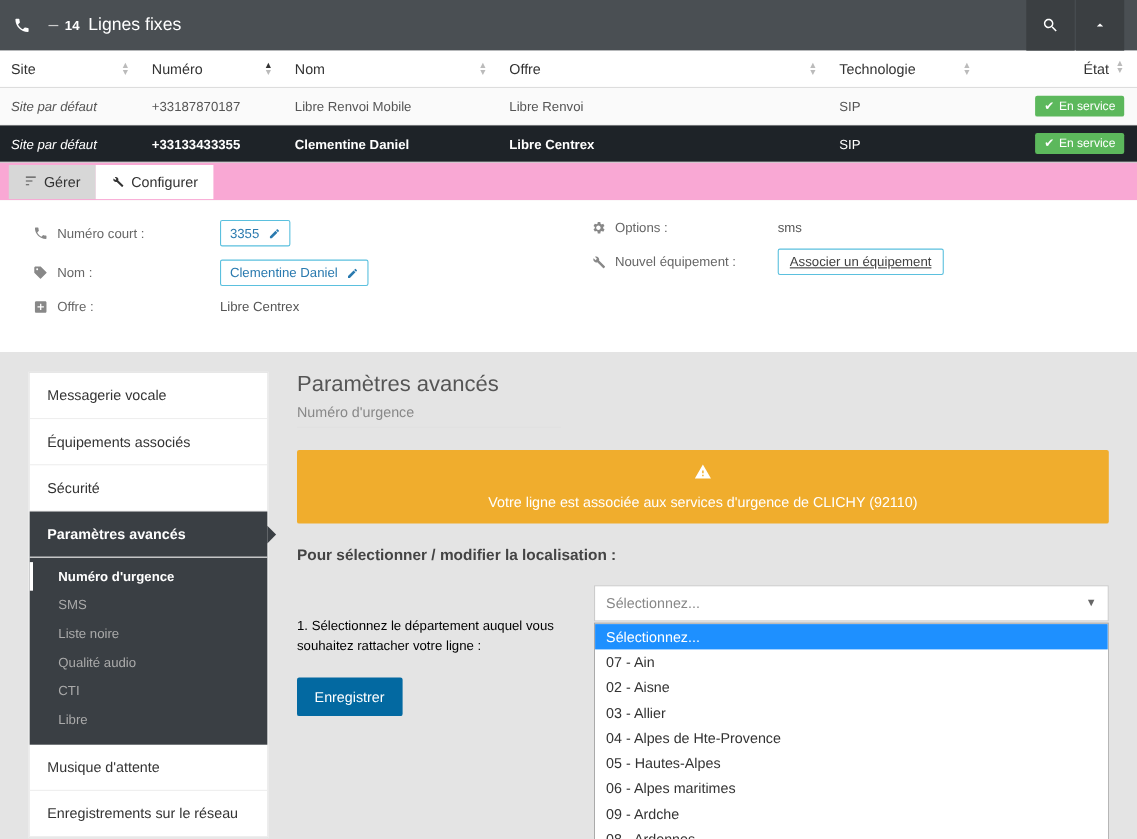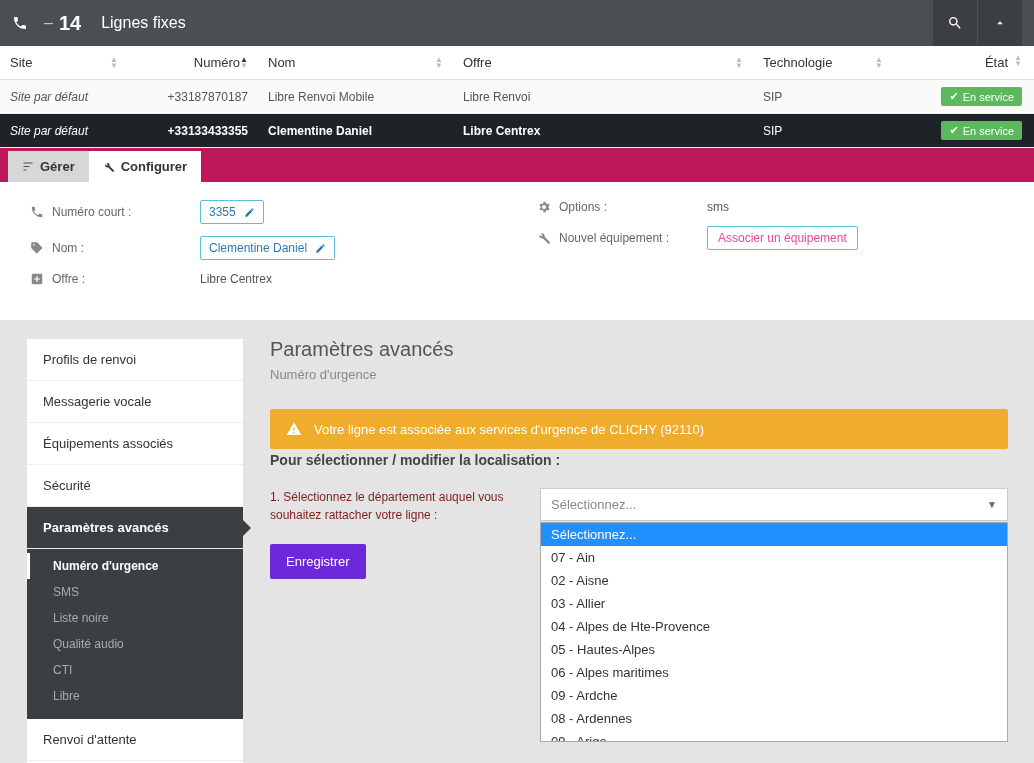--- a/index.html
+++ b/index.html
@@ -2,83 +2,83 @@
 <html><head>
 <meta charset="utf-8">
 <style>
 * { margin: 0; padding: 0; box-sizing: border-box; font-family: Arial, Helvetica, sans-serif; }
 body { background: #e4e4e4; width: 1034px; height: 763px; overflow: hidden; }
 
 
 .header-bar { background: #4a4f53; color: #fff; height: 46px; display: flex; align-items: center; padding: 0 12px; }
 .header-bar .phone-icon { margin-right: 10px; }
 .header-bar .dash { margin: 0 6px; color: #ccc; }
-.header-bar .count { font-weight: bold; font-size: 20px; margin-right: 20px; }
+.header-bar .count { font-weight: bold; font-size: 12px; margin-right: 8px; }
 .header-bar .title { font-size: 16px; }
 .header-bar .spacer { flex: 1; }
 .header-icon-btn { width: 44px; height: 46px; display: flex; align-items: center; justify-content: center; background: #3b3f42; margin-left: 1px; cursor: pointer; }
 
 
 .table-head { background: #fff; border-bottom: 1px solid #ddd; display: flex; align-items: center; height: 34px; font-size: 13px; color: #333; }
 .col { padding: 0 10px; display: flex; align-items: center; justify-content: space-between; }
 .col-site { width: 128px; }
-.col-numero { width: 130px; justify-content: flex-end; }
+.col-numero { width: 130px; }
 .col-nom { width: 195px; }
 .col-offre { width: 300px; }
 .col-tech { width: 140px; }
 .col-etat { flex: 1; text-align: right; padding-right: 12px; display:flex; justify-content:flex-end; align-items:flex-start; }
 .sort-icons { display: flex; flex-direction: column; gap: 0; font-size: 8px; color: #bbb; line-height: 6px; }
 .sort-icons.active-up .up { color: #333; }
 
 
 .table-row { display: flex; align-items: center; height: 34px; font-size: 12px; color: #555; background: #fafafa; border-bottom: 1px solid #eee; }
 .table-row.selected { background: #1e2328; color: #fff; }
 .table-row .col-site { font-style: italic; }
 .status-badge { background: #5cb85c; color: #fff; font-size: 11px; padding: 3px 8px; border-radius: 2px; display: inline-flex; align-items: center; gap: 4px; }
 
 
-.row-tabs { background: #be185d; display: flex; padding-left: 8px; height: 34px; align-items: flex-end; font-weight: bold; }
+.row-tabs { background: #f9a8d4; display: flex; padding-left: 8px; height: 34px; align-items: center; }
 .row-tab { background: #d7d7d7; color: #333; font-size: 13px; padding: 8px 14px; display: flex; align-items: center; gap: 6px; cursor: pointer; }
 .row-tab.active { background: #fff; }
 
 
 .detail-panel { background: #fff; padding: 18px 30px 22px 30px; display: flex; gap: 40px; font-size: 12px; color: #555; }
 .detail-col { flex: 1; }
 .detail-row { display: flex; align-items: center; margin-bottom: 12px; gap: 10px; }
 .detail-row .lbl { width: 160px; display: flex; align-items: center; gap: 8px; color: #666; }
 .detail-row .val { flex: 1; }
 .edit-chip { display: inline-flex; align-items: center; gap: 8px; border: 1px solid #5bc0de; border-radius: 2px; padding: 4px 8px; color: #2a7aaf; font-size: 12px; cursor: pointer; }
-.assoc-chip { display: inline-flex; border: 1px solid #5bc0de; border-radius: 2px; padding: 4px 10px; color: #ec4899; font-size: 12px; cursor: pointer; }
+.assoc-chip { display: inline-flex; border: 1px solid #5bc0de; border-radius: 2px; padding: 4px 10px; color: #404040; font-size: 12px; cursor: pointer; text-decoration: underline; }
 
 
 .content-area { display: flex; padding: 18px 26px; gap: 26px; }
 
 
 .sidebar { width: 218px; background: #fff; border: 1px solid #e5e5e5; }
 .nav-item { padding: 13px 16px; font-size: 13px; color: #333; border-bottom: 1px solid #eee; cursor: pointer; }
 .nav-item.active { background: #3a3f44; color: #fff; font-weight: bold; position: relative; }
 .nav-item.active::after { content: ""; position: absolute; right: -8px; top: 50%; transform: translateY(-50%); border-left: 8px solid #3a3f44; border-top: 8px solid transparent; border-bottom: 8px solid transparent; }
 .sub-nav { background: #3a3f44; padding: 4px 0 10px 0; }
 .sub-item { padding: 6px 16px 6px 26px; font-size: 12px; color: #aaa; cursor: pointer; }
 .sub-item.active { color: #fff; font-weight: bold; border-left: 3px solid #fff; padding-left: 23px; }
 
 
 .right-pane { flex: 1; min-width: 0; }
 .pane-title { font-size: 20px; color: #555; margin-bottom: 6px; }
 .pane-sub-wrap { border-bottom: 1px solid #e0e0e0; margin-bottom: 20px; width: 240px; padding-bottom:6px;}
-.alert { background: #f0ad2d; color: #fff; padding: 12px 16px; border-radius: 2px; font-size: 13px; display: flex; align-items: center; gap: 12px; margin-bottom: 3px; }
+.alert { background: #f0ad2d; color: #fff; padding: 12px 16px; border-radius: 2px; font-size: 13px; display: flex; align-items: center; gap: 12px; margin-bottom: 20px; flex-direction: column; }
 .section-label { font-size: 14px; color: #444; font-weight: bold; margin-bottom: 20px; }
 .form-row { display: flex; gap: 30px; align-items: flex-start; margin-bottom: 20px; }
-.form-text { width: 240px; font-size: 12px; color: #7f1d1d; line-height: 1.5; }
+.form-text { width: 240px; font-size: 12px; color: #000000; line-height: 1.5; margin-top: 28px; }
 .select-wrap { flex: 1; position: relative; }
 .select-box { background: #fff; border: 1px solid #ccc; padding: 8px 10px; font-size: 13px; color: #888; display: flex; justify-content: space-between; align-items: center; cursor: pointer; }
 .dropdown { position: absolute; top: 34px; left: 0; right: 0; background: #fff; border: 1px solid #aaa; max-height: 220px; overflow-y: auto; z-index: 10; }
 .dropdown-item { padding: 4px 10px; font-size: 13px; color: #333; cursor: pointer; }
 .dropdown-item.highlighted { background: #1e90ff; color: #fff; }
-.submit-btn { background: #6d28d9; color: #fff; border: none; padding: 10px 16px; font-size: 13px; border-radius: 2px; cursor: pointer; }
+.submit-btn { background: #0369a1; color: #fff; border: none; padding: 10px 16px; font-size: 13px; border-radius: 2px; cursor: pointer; }
 
 
 .dropdown::-webkit-scrollbar { width: 14px; }
 .dropdown::-webkit-scrollbar-thumb { background: #c0c0c0; border: 3px solid #f0f0f0; }
 .dropdown::-webkit-scrollbar-track { background: #f0f0f0; }
 
 svg { display: block; }
 </style>
 </head>
 <body>
@@ -268,34 +268,33 @@
           </span>
           <span>Nouvel équipement :</span>
         </div>
       <div class="val"><span class="assoc-chip">Associer un équipement</span></div>
     </div>
   </div>
 </div>
 
 <div class="content-area">
   <div class="sidebar">
-    <div class="nav-item">Profils de renvoi</div>
     <div class="nav-item">Messagerie vocale</div>
     <div class="nav-item">Équipements associés</div>
     <div class="nav-item">Sécurité</div>
     <div class="nav-item active">Paramètres avancés</div>
     <div class="sub-nav">
       <div class="sub-item active">Numéro d'urgence</div>
       <div class="sub-item">SMS</div>
       <div class="sub-item">Liste noire</div>
       <div class="sub-item">Qualité audio</div>
       <div class="sub-item">CTI</div>
       <div class="sub-item">Libre</div>
     </div>
-    <div class="nav-item">Renvoi d'attente</div>
+    <div class="nav-item">Musique d'attente</div>
     <div class="nav-item">Enregistrements sur le réseau</div>
   </div>
 
   <div class="right-pane">
     <div class="pane-title">Paramètres avancés</div>
     <div class="pane-sub-wrap">
         <div style="font-size:13px;color:#888">Numéro d'urgence</div>
       </div>
 
     <div class="alert">

